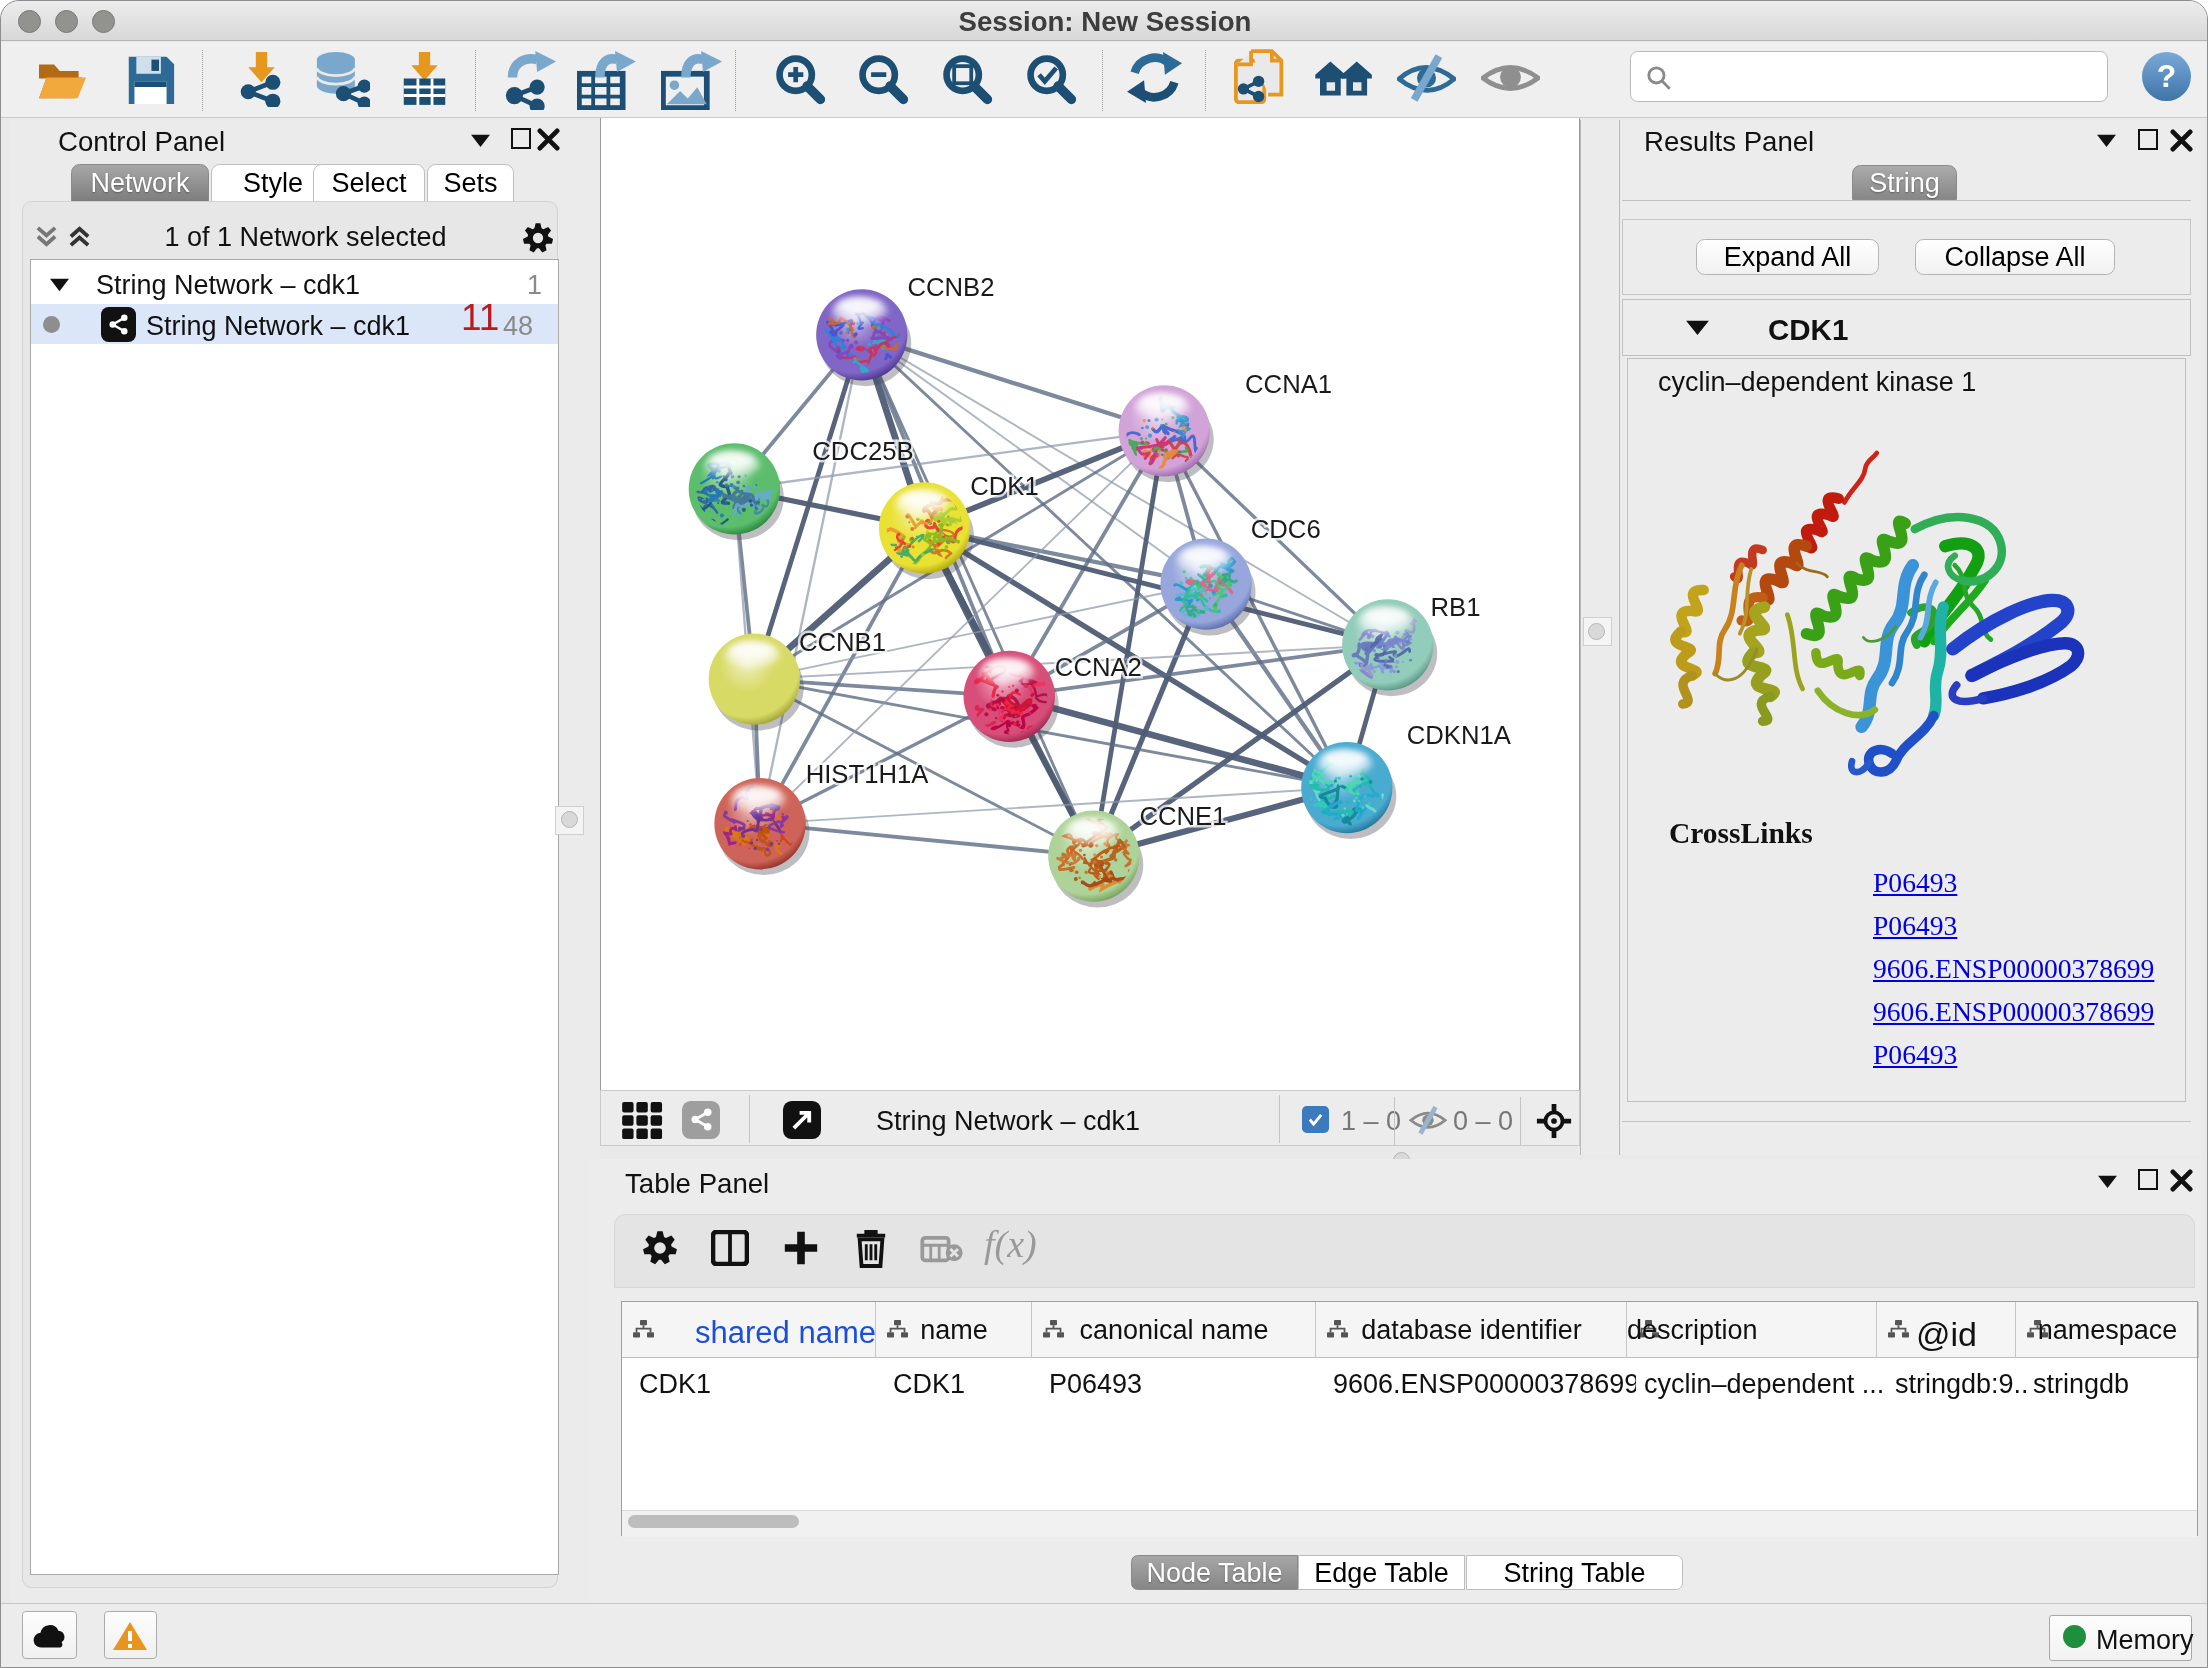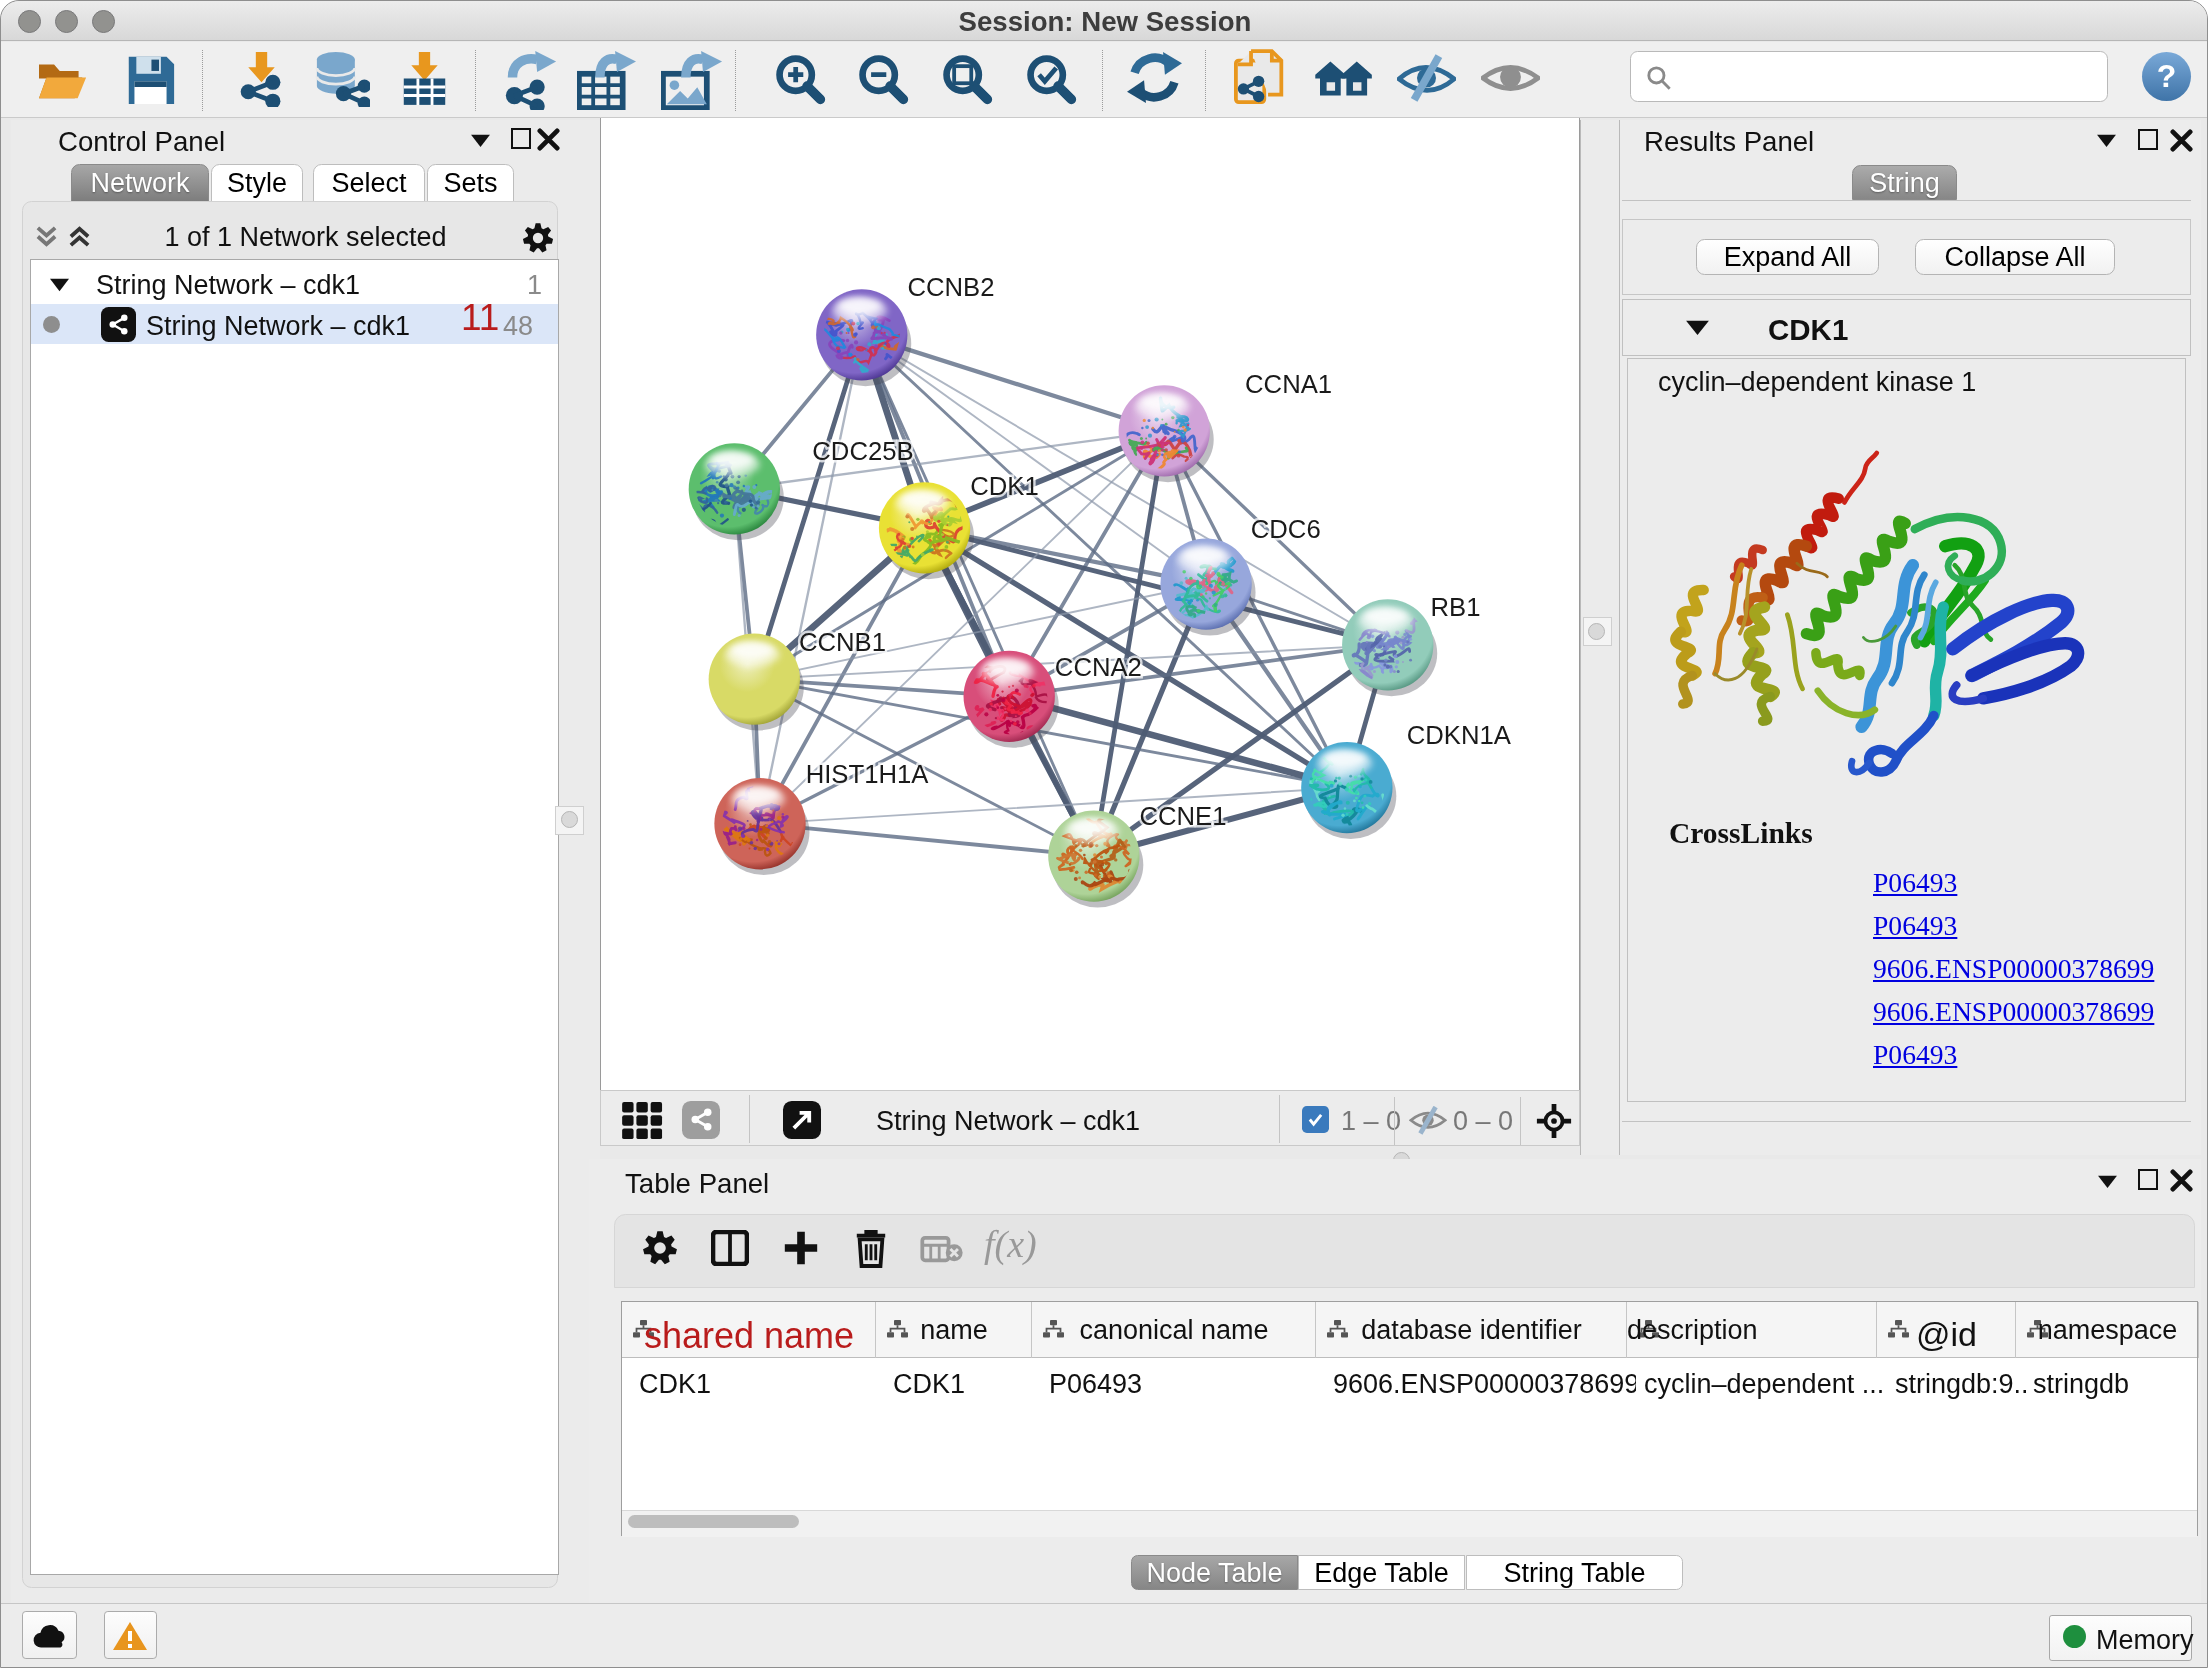--- a/index.html
+++ b/index.html
@@ -143,21 +143,21 @@
 <div class="abs" style="left:57px;top:125px;font-size:27.6px;color:#111">Control Panel</div>
 <svg class="icon" style="left:468px;top:131px" width="23" height="17" viewBox="0 0 24 18">
       <path d="M2 3 h20 l-10 13z" fill="#111"></path>
     </svg>
 <div class="abs" style="left:510px;top:127px;width:20px;height:21px;border:2.9px solid #111"></div>
 <svg class="icon" style="left:536px;top:127px" width="23" height="23" viewBox="0 0 24 24">
       <path d="M3 3 L21 21 M21 3 L3 21" stroke="#111" stroke-width="5" stroke-linecap="round"></path>
     </svg>
 
 <div class="abs tab tabsel" style="left:70px;width:138px">Network</div>
-<div class="abs tab" style="left:210px;width:92px">Style</div>
+<div class="abs tab" style="left:210px;width:124px">Style</div>
 <div class="abs tab" style="left:312px;width:112px">Select</div>
 <div class="abs tab" style="left:426px;width:87px">Sets</div>
 
 <div class="abs" style="left:21px;top:200px;width:536px;height:1387px;background:#e7e7e7;border:1px solid #d2d2d2;border-radius:9.5px"></div>
 <svg class="icon" style="left:34px;top:223px" width="23" height="25" viewBox="0 0 24 26">
       <path d="M3 4 l9 8 9 -8 M3 13 l9 8 9 -8" stroke="#777" stroke-width="4" fill="none"></path>
     </svg>
 <svg class="icon" style="left:67px;top:223px" width="23" height="25" viewBox="0 0 24 26">
       <path d="M3 22 l9 -8 9 8 M3 13 l9 -8 9 8" stroke="#333" stroke-width="4" fill="none"></path>
     </svg>
@@ -1035,21 +1035,21 @@
           <div class="abs" style="left:9.5px;top:17px">
             <svg width="23" height="21" viewBox="0 0 26 24">
               <g fill="#555">
                 <rect x="9" y="1" width="8" height="6" rx="1"></rect>
                 <rect x="1" y="15" width="8" height="6" rx="1"></rect>
                 <rect x="17" y="15" width="8" height="6" rx="1"></rect>
                 <path d="M13 7 v4 M5 15 v-4 h16 v4" stroke="#555" stroke-width="2" fill="none"></path>
               </g>
             </svg>
           </div>
-          <div class="abs" style="left:0;top:13.3px;width:254px;text-align:center;font-size:36px;color:#b91c1c;white-space:nowrap">shared name</div>
+          <div class="abs" style="left:0;top:13.3px;width:254px;text-align:right;font-size:31px;color:#1d4ed8;white-space:nowrap">shared name</div>
         </div>
         <div class="abs" style="left:254px;top:0;width:156px;height:56px;border-right:1px solid #c6c6c6;overflow:hidden">
           <div class="abs" style="left:9.5px;top:17px">
             <svg width="23" height="21" viewBox="0 0 26 24">
               <g fill="#555">
                 <rect x="9" y="1" width="8" height="6" rx="1"></rect>
                 <rect x="1" y="15" width="8" height="6" rx="1"></rect>
                 <rect x="17" y="15" width="8" height="6" rx="1"></rect>
                 <path d="M13 7 v4 M5 15 v-4 h16 v4" stroke="#555" stroke-width="2" fill="none"></path>
               </g>

